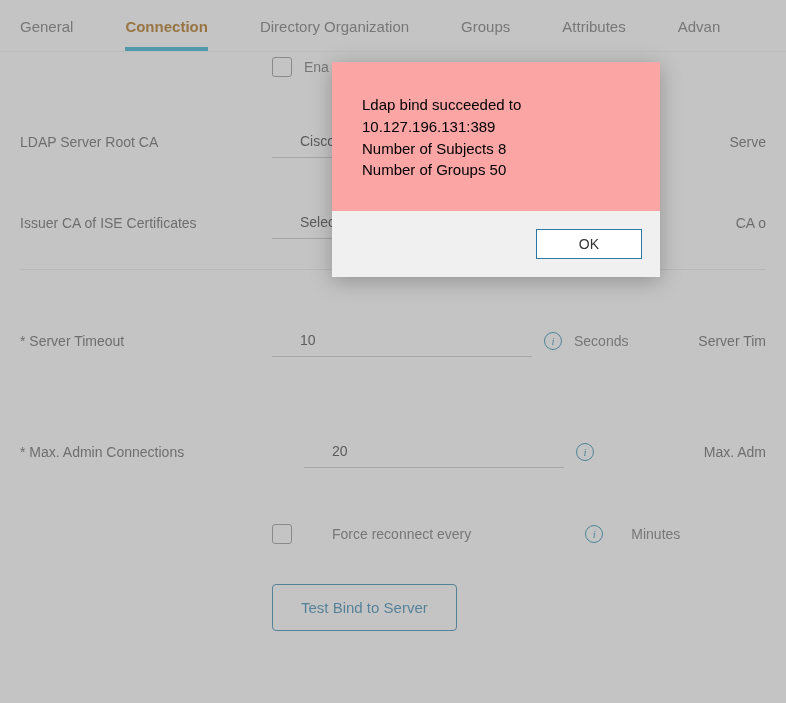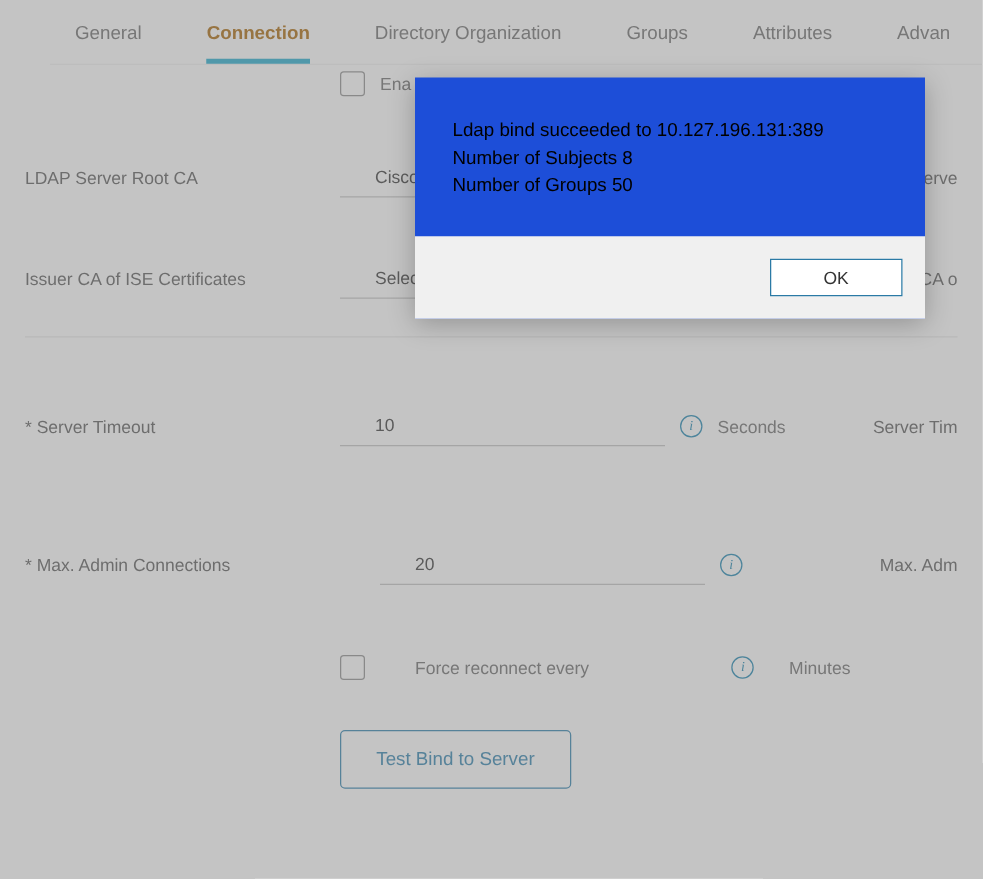--- a/index.html
+++ b/index.html
@@ -15,21 +15,20 @@
       position: relative;
       overflow: hidden;
       color: #555;
     }
     .tabs {
       display: flex;
       align-items: center;
       padding: 18px 20px 0 20px;
       border-bottom: 1px solid #e5e5e5;
       gap: 52px;
-      margin-left: 40px;
     }
     .tab {
       font-size: 15px;
       color: #666;
       padding-bottom: 16px;
       cursor: pointer;
     }
     .tab.active {
       color: #a16207;
       font-weight: bold;
@@ -141,22 +140,22 @@
     
     .overlay {
       position: absolute;
       inset: 0;
       background: rgba(140,140,140,0.45);
     }
     .modal {
       position: absolute;
       top: 62px;
       left: 332px;
-      width: 408px;
-      background: #1d4ed8;
+      width: 328px;
+      background: #fca5a5;
       box-shadow: 0 4px 20px rgba(0,0,0,0.25);
     }
     .modal-body {
       padding: 32px 30px 30px 30px;
       font-size: 15px;
       line-height: 1.45;
       color: #000;
     }
     .modal-footer {
       background: #f0f0f0;

